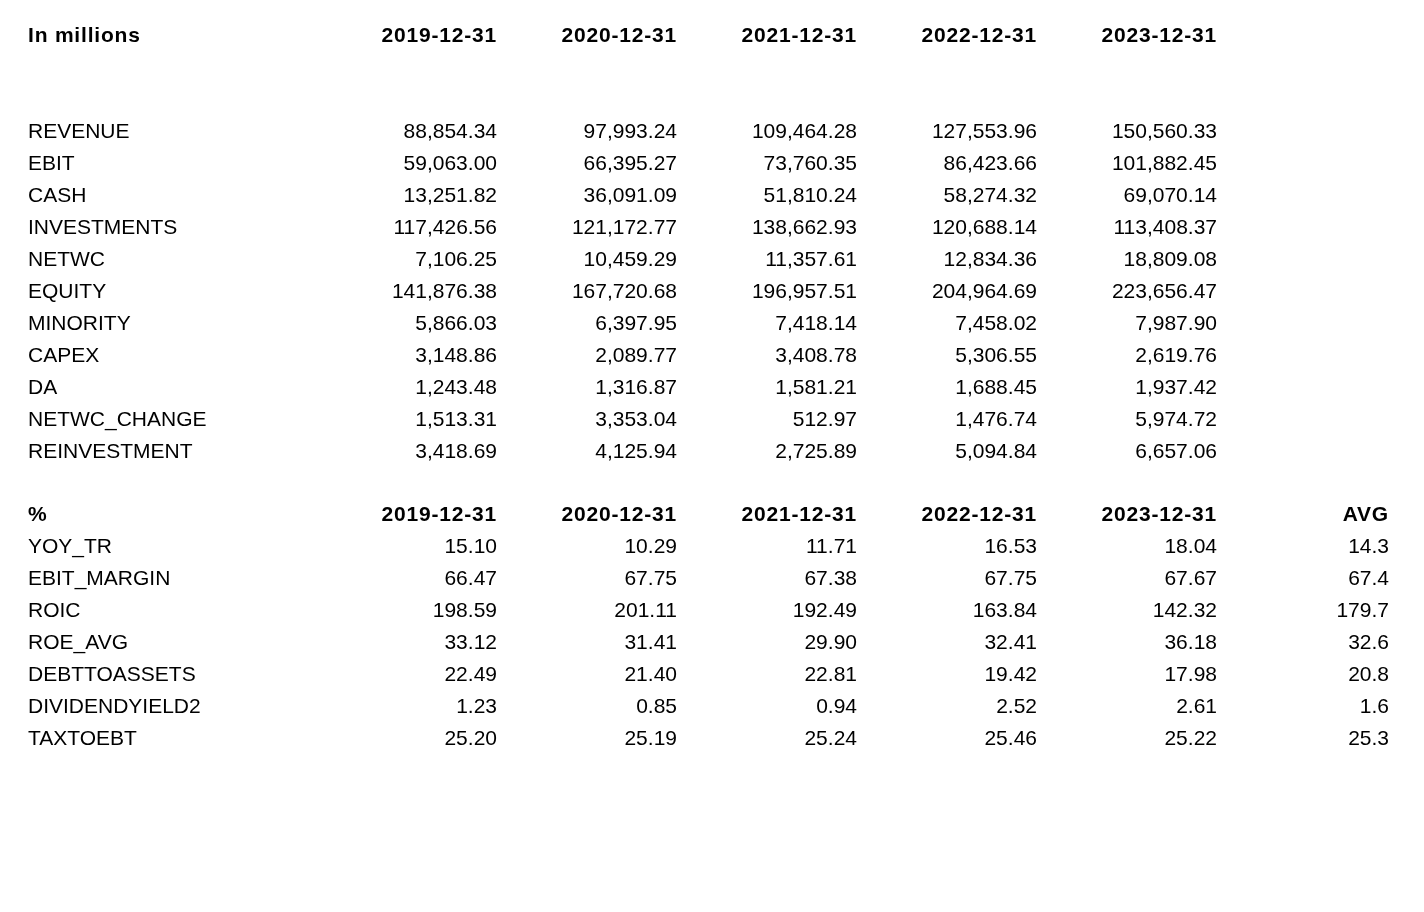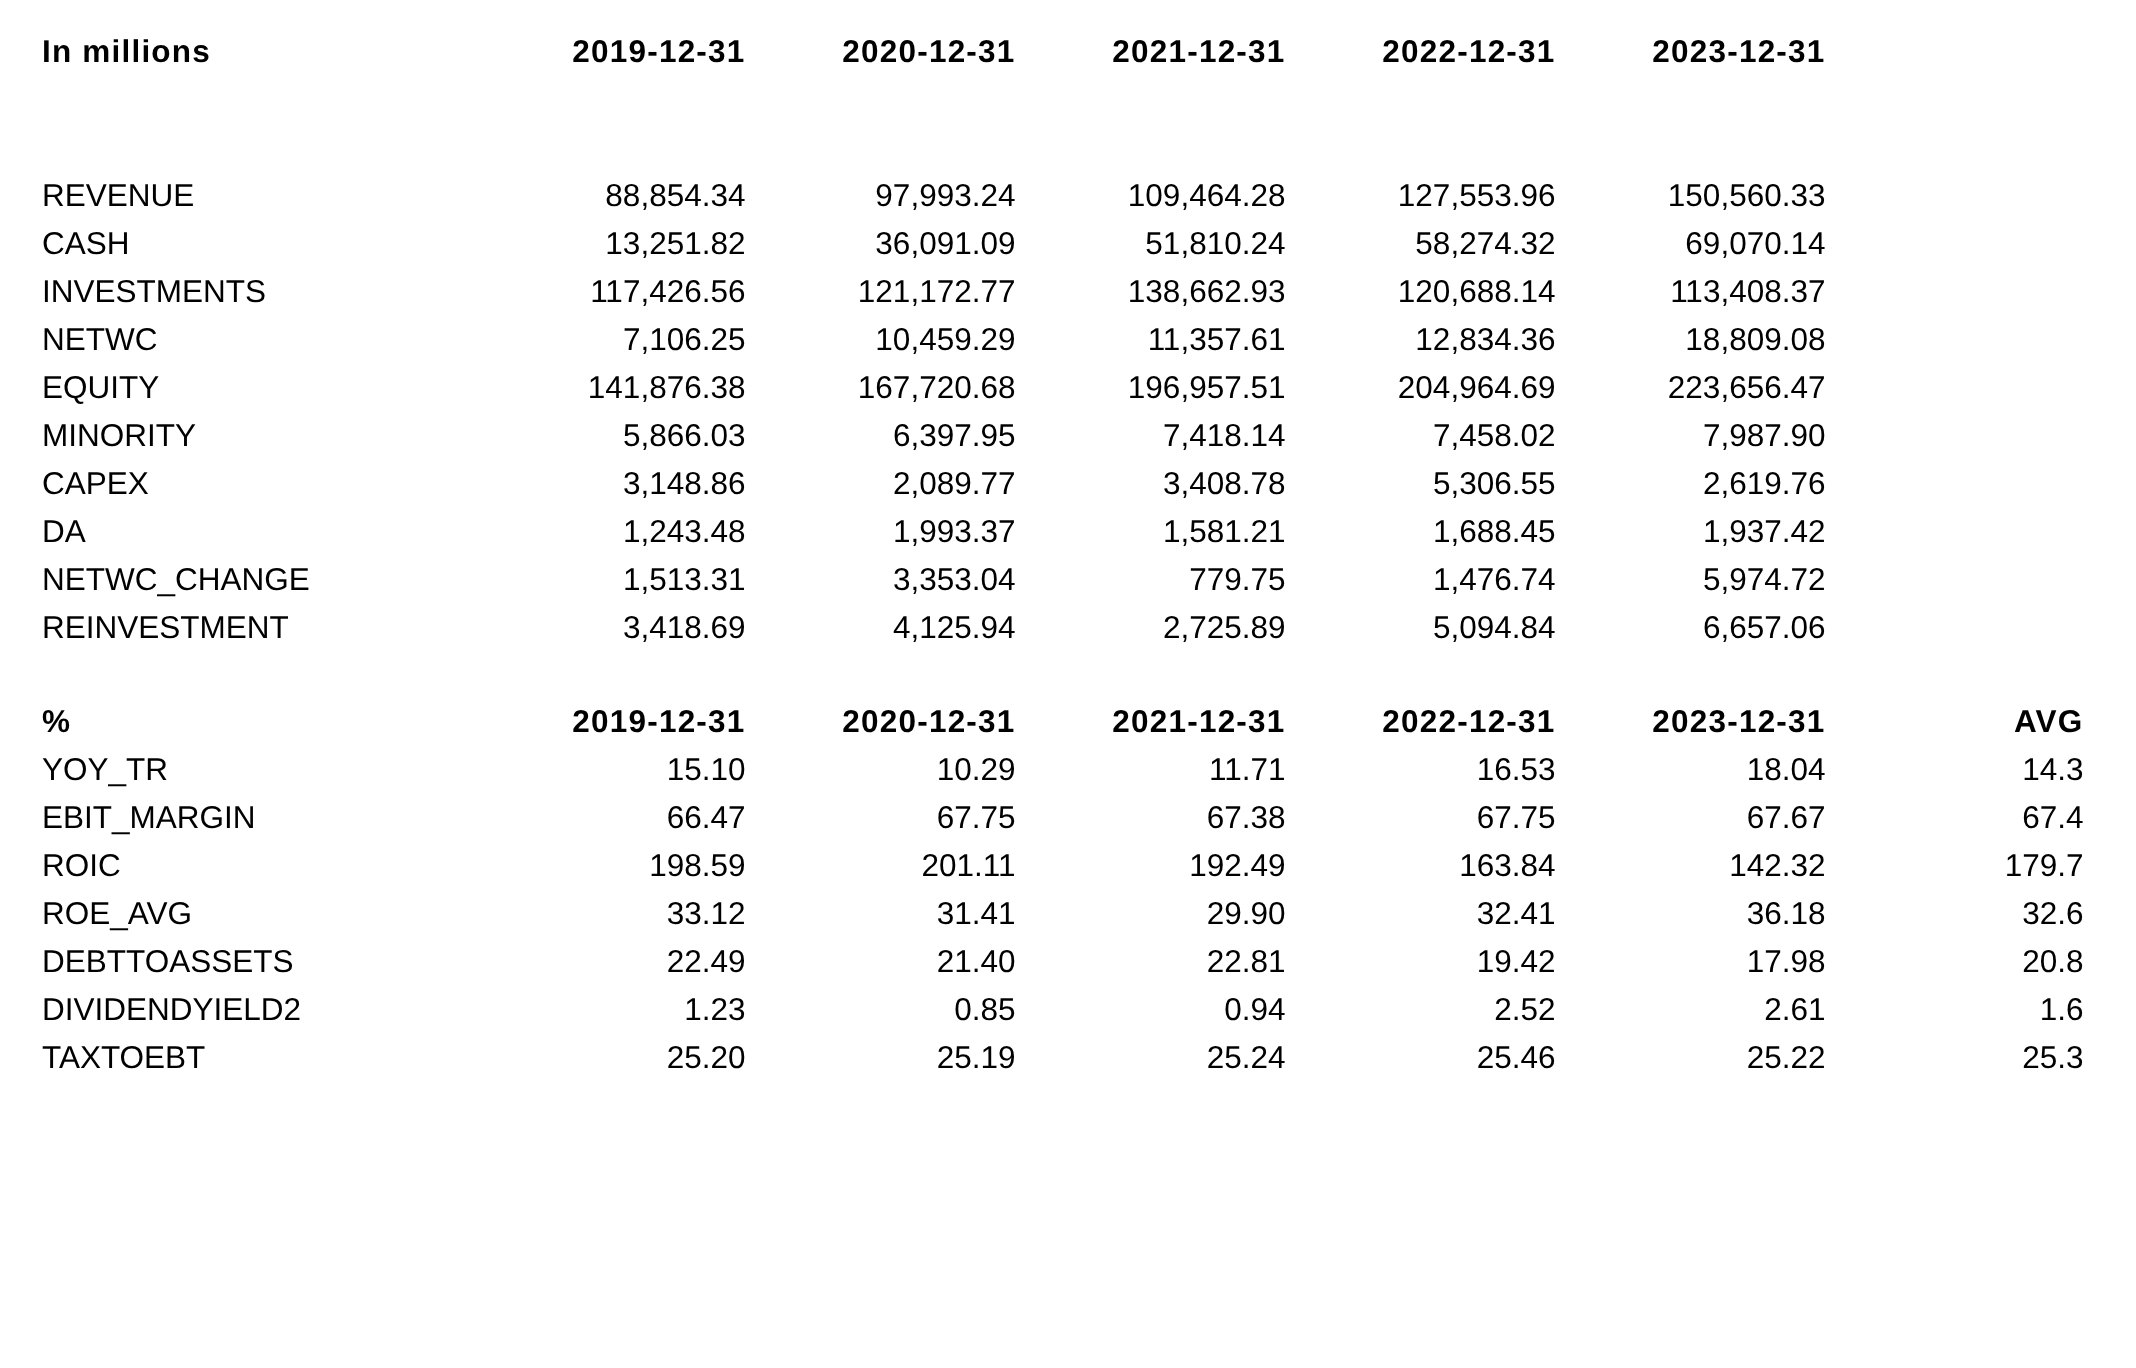--- a/index.html
+++ b/index.html
@@ -82,20 +82,28 @@
         </tr>
         <tr>
           <td class="label-cell">REVENUE</td>
           <td>88,854.34</td>
           <td>97,993.24</td>
           <td>109,464.28</td>
           <td>127,553.96</td>
           <td>150,560.33</td>
         </tr>
         <tr>
+          <td class="label-cell">EBIT</td>
+          <td>59,063.00</td>
+          <td>66,395.27</td>
+          <td>73,760.35</td>
+          <td>86,423.66</td>
+          <td>101,882.45</td>
+        </tr>
+        <tr>
           <td class="label-cell">CASH</td>
           <td>13,251.82</td>
           <td>36,091.09</td>
           <td>51,810.24</td>
           <td>58,274.32</td>
           <td>69,070.14</td>
         </tr>
         <tr>
           <td class="label-cell">INVESTMENTS</td>
           <td>117,426.56</td>
@@ -132,30 +140,30 @@
           <td class="label-cell">CAPEX</td>
           <td>3,148.86</td>
           <td>2,089.77</td>
           <td>3,408.78</td>
           <td>5,306.55</td>
           <td>2,619.76</td>
         </tr>
         <tr>
           <td class="label-cell">DA</td>
           <td>1,243.48</td>
-          <td>1,993.37</td>
+          <td>1,316.87</td>
           <td>1,581.21</td>
           <td>1,688.45</td>
           <td>1,937.42</td>
         </tr>
         <tr>
           <td class="label-cell">NETWC_CHANGE</td>
           <td>1,513.31</td>
           <td>3,353.04</td>
-          <td>779.75</td>
+          <td>512.97</td>
           <td>1,476.74</td>
           <td>5,974.72</td>
         </tr>
         <tr>
           <td class="label-cell">REINVESTMENT</td>
           <td>3,418.69</td>
           <td>4,125.94</td>
           <td>2,725.89</td>
           <td>5,094.84</td>
           <td>6,657.06</td>

